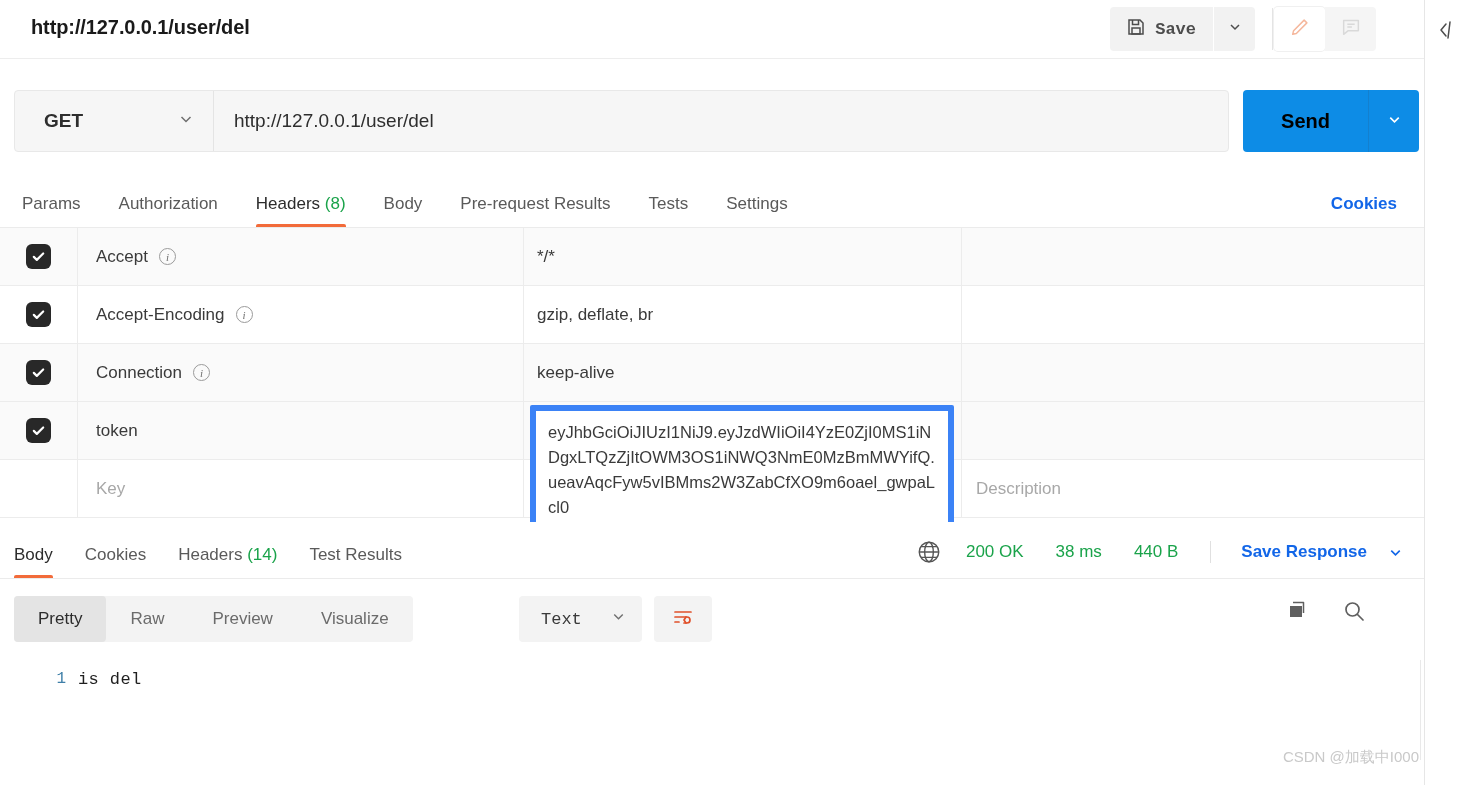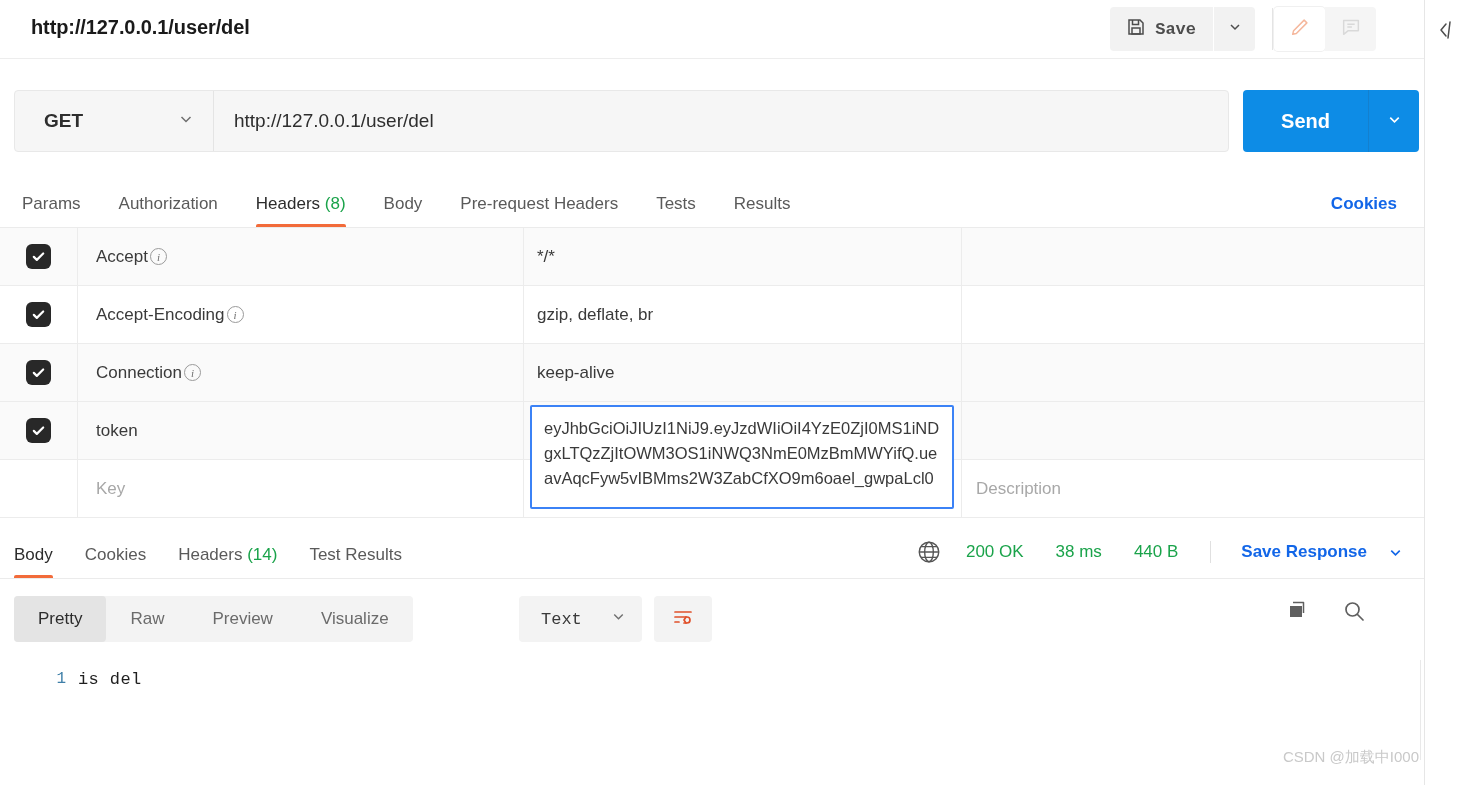--- a/index.html
+++ b/index.html
@@ -67,21 +67,21 @@
   .url-input {
     flex:1; display:flex; align-items:center; padding-left: 20px;
     font-size: 19px; color:#2e2e2e; background:transparent; border:0; outline:none;
     font-family:"Liberation Sans", sans-serif;
   }
   .send-group {
     position:absolute; left: 1243px; top: 31px; width: 176px; height: 62px;
     background:#0d8ce6; border-radius: 4px; display:flex; align-items:stretch; cursor:pointer;
   }
   .send-main { flex:1; display:flex; align-items:center; justify-content:center; }
-  .send-main span { color:#ffffff; font-size: 20px; font-weight: 700; }
+  .send-main span { color:#000000; font-size: 20px; font-weight: 700; }
   .send-caret {
     width: 51px; display:flex; align-items:center; justify-content:center;
     border-left: 1px solid #1380cf; color:#fff;
   }
 
   
   .req-tabs {
     position:absolute; left:0; top: 176px; width: 1424px; height: 52px;
     border-bottom: 1px solid #ebebeb; display:flex; align-items:flex-end; background:#fff;
   }
@@ -107,40 +107,40 @@
   }
   .hrow { display:flex; height: 58px; border-bottom:1px solid #ececec; align-items:stretch; }
   .hrow.alt { background:#fafafa; }
   .c-check { width: 78px; display:flex; align-items:center; justify-content:center; border-right:1px solid #ececec; }
   .cbox {
     width: 25px; height: 25px; border-radius: 6px; background:#282828;
     display:flex; align-items:center; justify-content:center; cursor:pointer;
   }
   .cbox svg { display:block; }
   .c-key {
-    width: 446px; display:flex; align-items:center; gap: 2px; padding-left: 18px;
+    width: 446px; display:flex; align-items:center; gap: 11px; padding-left: 18px;
     border-right:1px solid #ececec; font-size: 17px; color:#3a3a3a;
   }
   .c-val {
     width: 438px; display:flex; align-items:center; padding-left: 13px;
     border-right:1px solid #ececec; font-size: 17px; color:#3a3a3a;
   }
   .c-desc { flex:1; display:flex; align-items:center; padding-left: 14px; font-size: 17px; color:#a8a8a8; }
   .info-i {
     width: 17px; height: 17px; border-radius:50%; border:1px solid #9a9a9a; color:#6e6e6e;
     font-size: 11px; display:flex; align-items:center; justify-content:center;
     font-family:"Liberation Serif", serif; font-style: italic; flex:none;
   }
   .ph { color:#a8a8a8; }
 
   
   .token-row .c-val { position:relative; overflow:visible; }
   .token-box {
     position:absolute; left: 6px; top: 3px; width: 424px; min-height: 104px;
-    background:#fff; border:2px solid #3b82f6; border-radius:2px;
+    background:#fff; border:6px solid #3b82f6; border-radius:2px;
     padding: 9px 10px 4px 12px; z-index: 5;
     font-size: 16.5px; line-height: 25px; color:#3a3a3a; word-break: break-all;
   }
 
   
   .vscroll {
     position:absolute; right: 7px; top: 233px; width: 11px; height: 284px;
     background:#f0f0f0; border-radius: 6px;
   }
   .vthumb {
@@ -296,27 +296,27 @@
       <span>Authorization</span>
     </div>
     <div class="tab active">
       <span>Headers</span>
       <span class="count">(8)</span>
     </div>
     <div class="tab">
       <span>Body</span>
     </div>
     <div class="tab">
-      <span>Pre-request Headers</span>
+      <span>Pre-request Results</span>
     </div>
     <div class="tab">
       <span>Tests</span>
     </div>
     <div class="tab">
-      <span>Results</span>
+      <span>Settings</span>
     </div>
     <div class="cookies-link">Cookies</div>
   </div>
 
   <div class="table-wrap">
 
     <div class="hrow alt">
       <div class="c-check">
         <div class="cbox">
           <svg width="15" height="15" viewBox="0 0 16 16" fill="none" stroke="#fff" stroke-width="2.3" stroke-linecap="round" stroke-linejoin="round">

